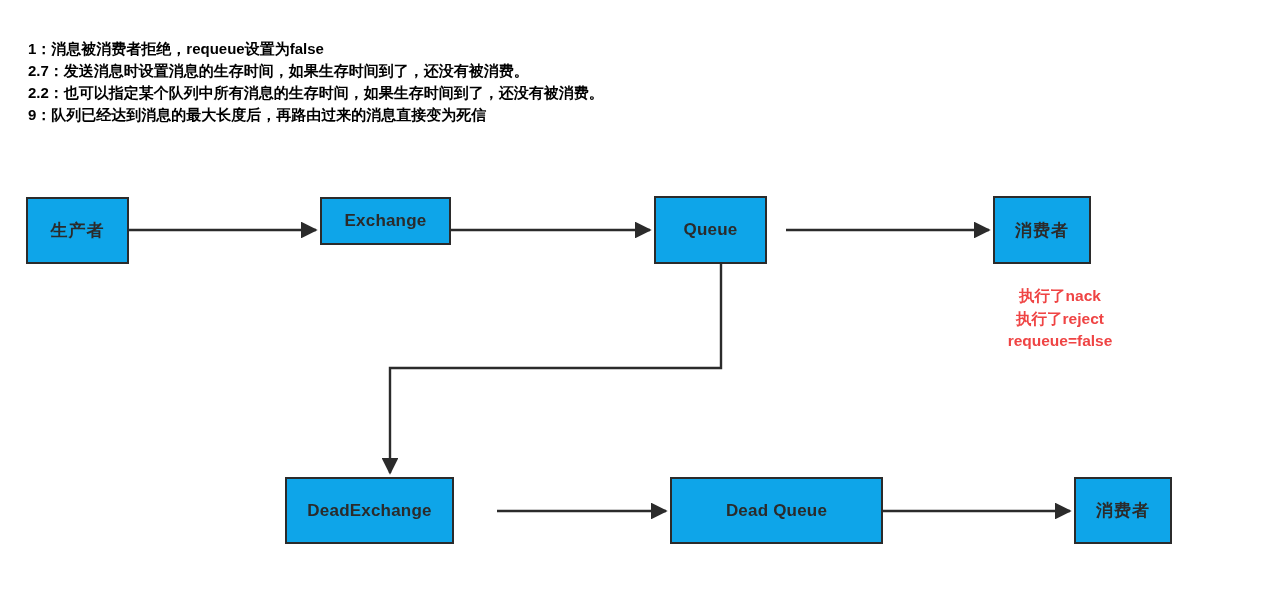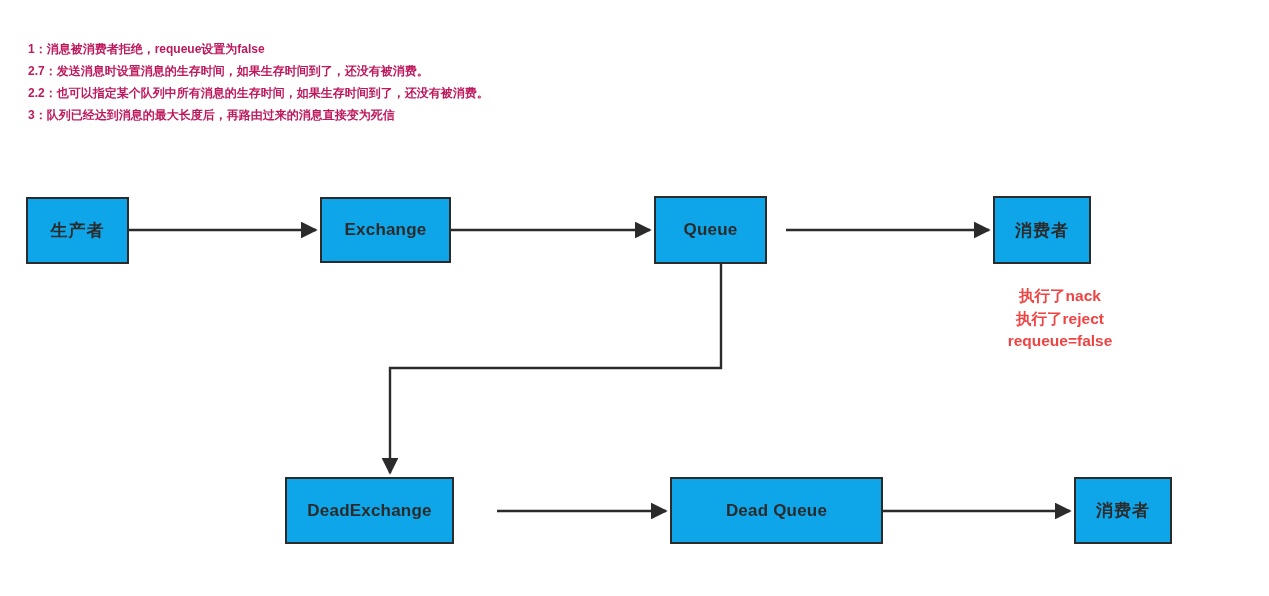--- a/index.html
+++ b/index.html
@@ -20,23 +20,23 @@
   }
 
   
   #notes {
     position: absolute;
     left: 28px;
     top: 38px;
     width: 1100px;
   }
   .note-line {
-    font-size: 12px;
+    font-size: 15px;
     font-weight: bold;
-    color: #be185d;
+    color: #000000;
     line-height: 22px;
     white-space: nowrap;
     letter-spacing: 0px;
   }
 
   
   .node {
     position: absolute;
     box-sizing: border-box;
     border: 2.5px solid #2b2b2b;
@@ -53,21 +53,21 @@
     white-space: nowrap;
     letter-spacing: 0.2px;
   }
   .node-cn .node-label {
     font-size: 17px;
     letter-spacing: 1px;
   }
 
   
   #node-producer      { left: 26px;   top: 197px; width: 103px; height: 67px; }
-  #node-exchange      { left: 320px;  top: 197px; width: 131px; height: 66px; }
+  #node-exchange      { left: 320px;  top: 197px; width: 131px; height: 48px; }
   #node-queue         { left: 654px;  top: 196px; width: 113px; height: 68px; }
   #node-consumer-main { left: 993px;  top: 196px; width: 98px;  height: 68px; }
   #node-deadexchange  { left: 285px;  top: 477px; width: 169px; height: 67px; }
   #node-deadqueue     { left: 670px;  top: 477px; width: 213px; height: 67px; }
   #node-consumer-dead { left: 1074px; top: 477px; width: 98px;  height: 67px; }
 
   
   #nack-annotation {
     position: absolute;
     left: 960px;
@@ -96,21 +96,21 @@
 </style>
 </head>
 <body>
 
 <div id="canvas">
 
   <div id="notes">
     <div class="note-line">1：消息被消费者拒绝，requeue设置为false</div>
     <div class="note-line">2.7：发送消息时设置消息的生存时间，如果生存时间到了，还没有被消费。</div>
     <div class="note-line">2.2：也可以指定某个队列中所有消息的生存时间，如果生存时间到了，还没有被消费。</div>
-    <div class="note-line">3：队列已经达到消息的最大长度后，再路由过来的消息直接变为死信</div>
+    <div class="note-line">9：队列已经达到消息的最大长度后，再路由过来的消息直接变为死信</div>
   </div>
 
   <svg id="connectors" viewBox="0 0 1269 596" xmlns="http://www.w3.org/2000/svg">
     <defs>
       <marker id="arrow" viewBox="0 0 10 10" refX="9" refY="5" markerWidth="7" markerHeight="7" orient="auto-start-reverse">
         <path d="M 0 0 L 10 5 L 0 10 z" fill="#2b2b2b"></path>
       </marker>
     </defs>
 
     <line x1="129" y1="230" x2="316" y2="230" stroke="#2b2b2b" stroke-width="2.4" marker-end="url(#arrow)"></line>

